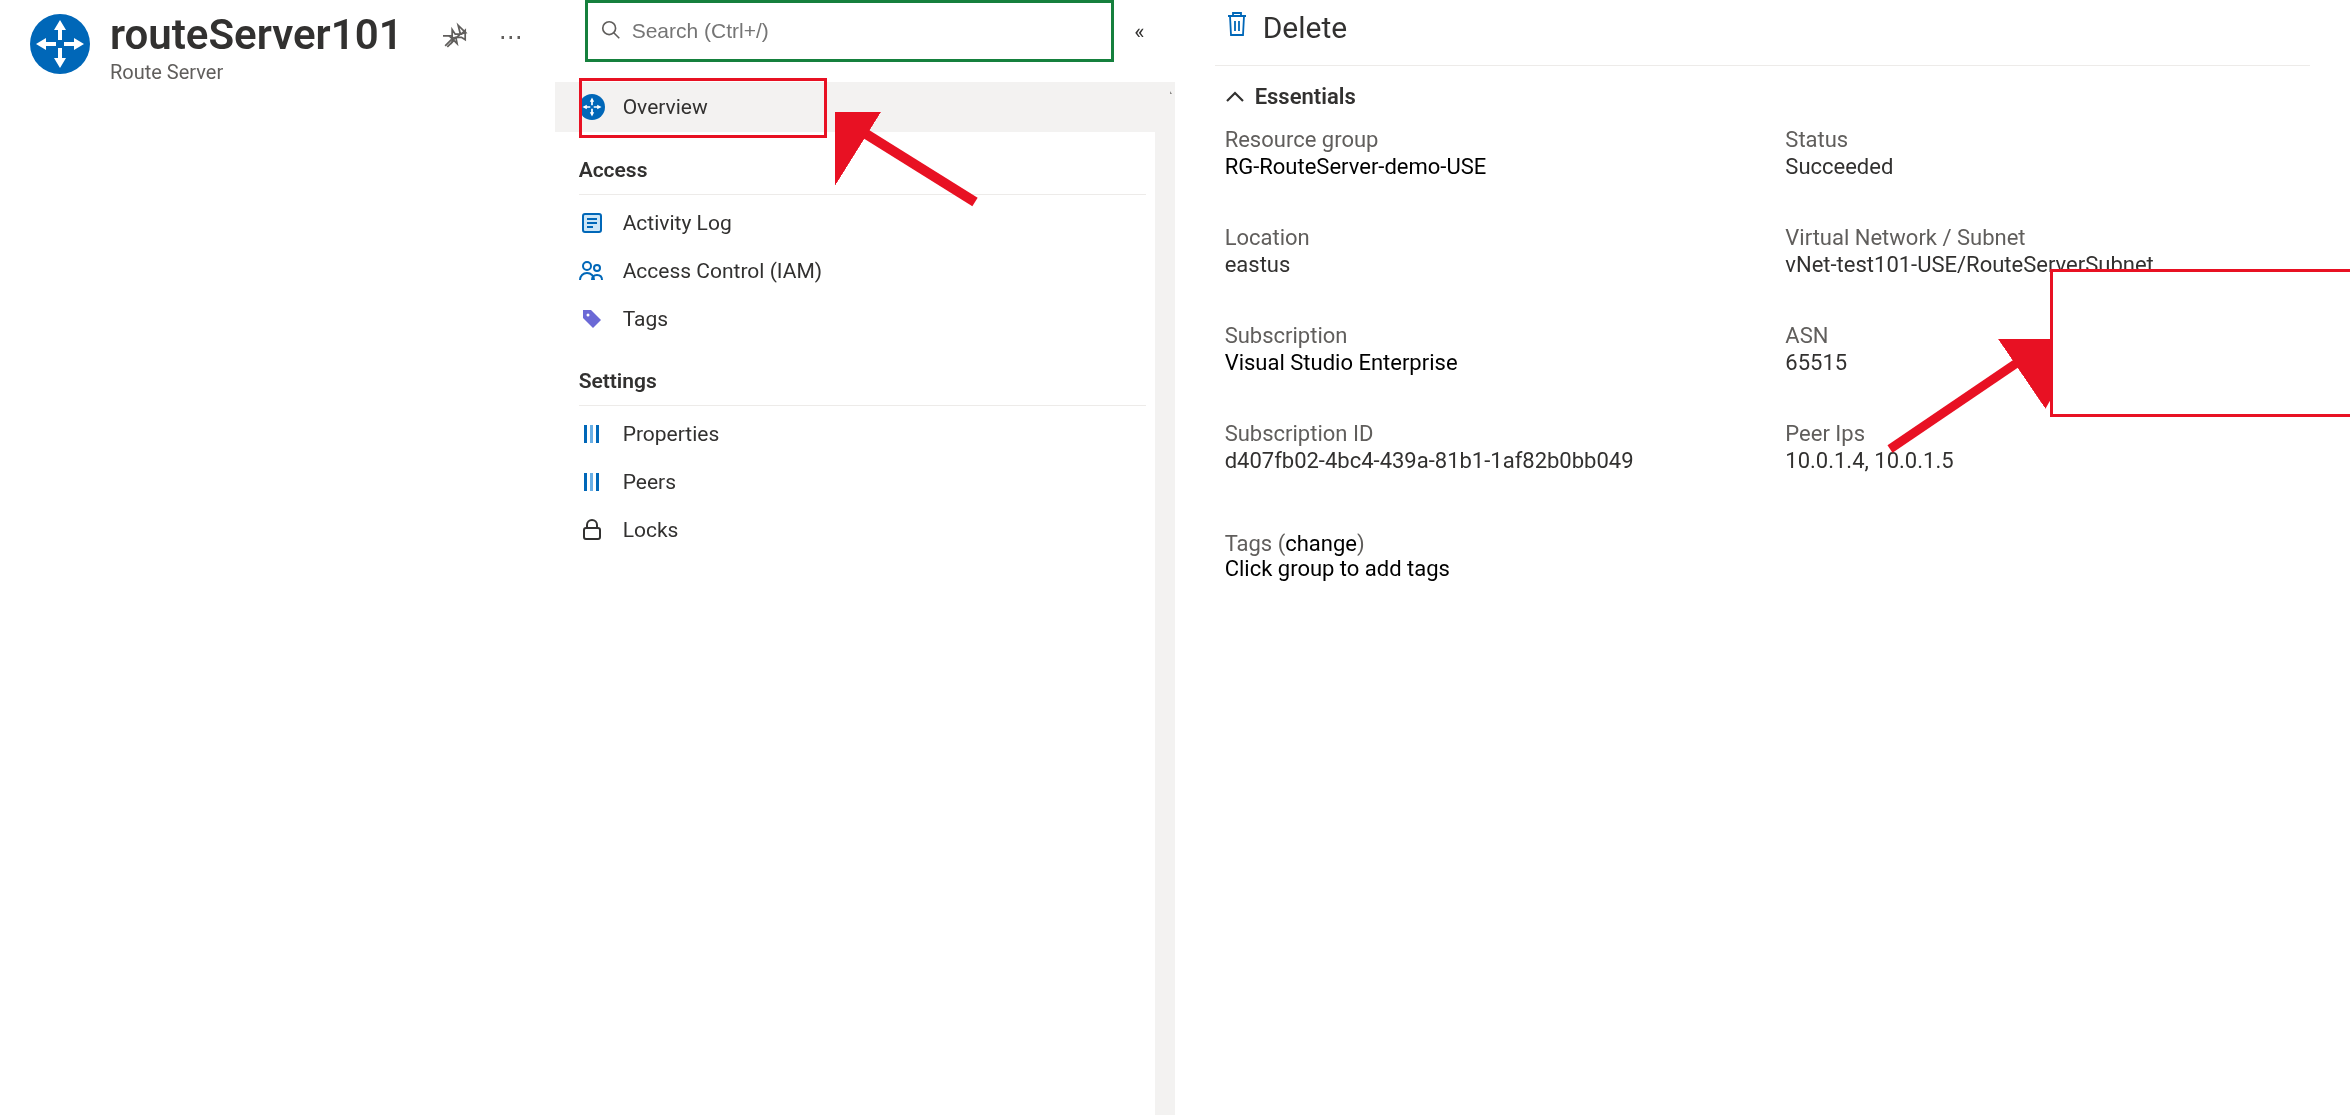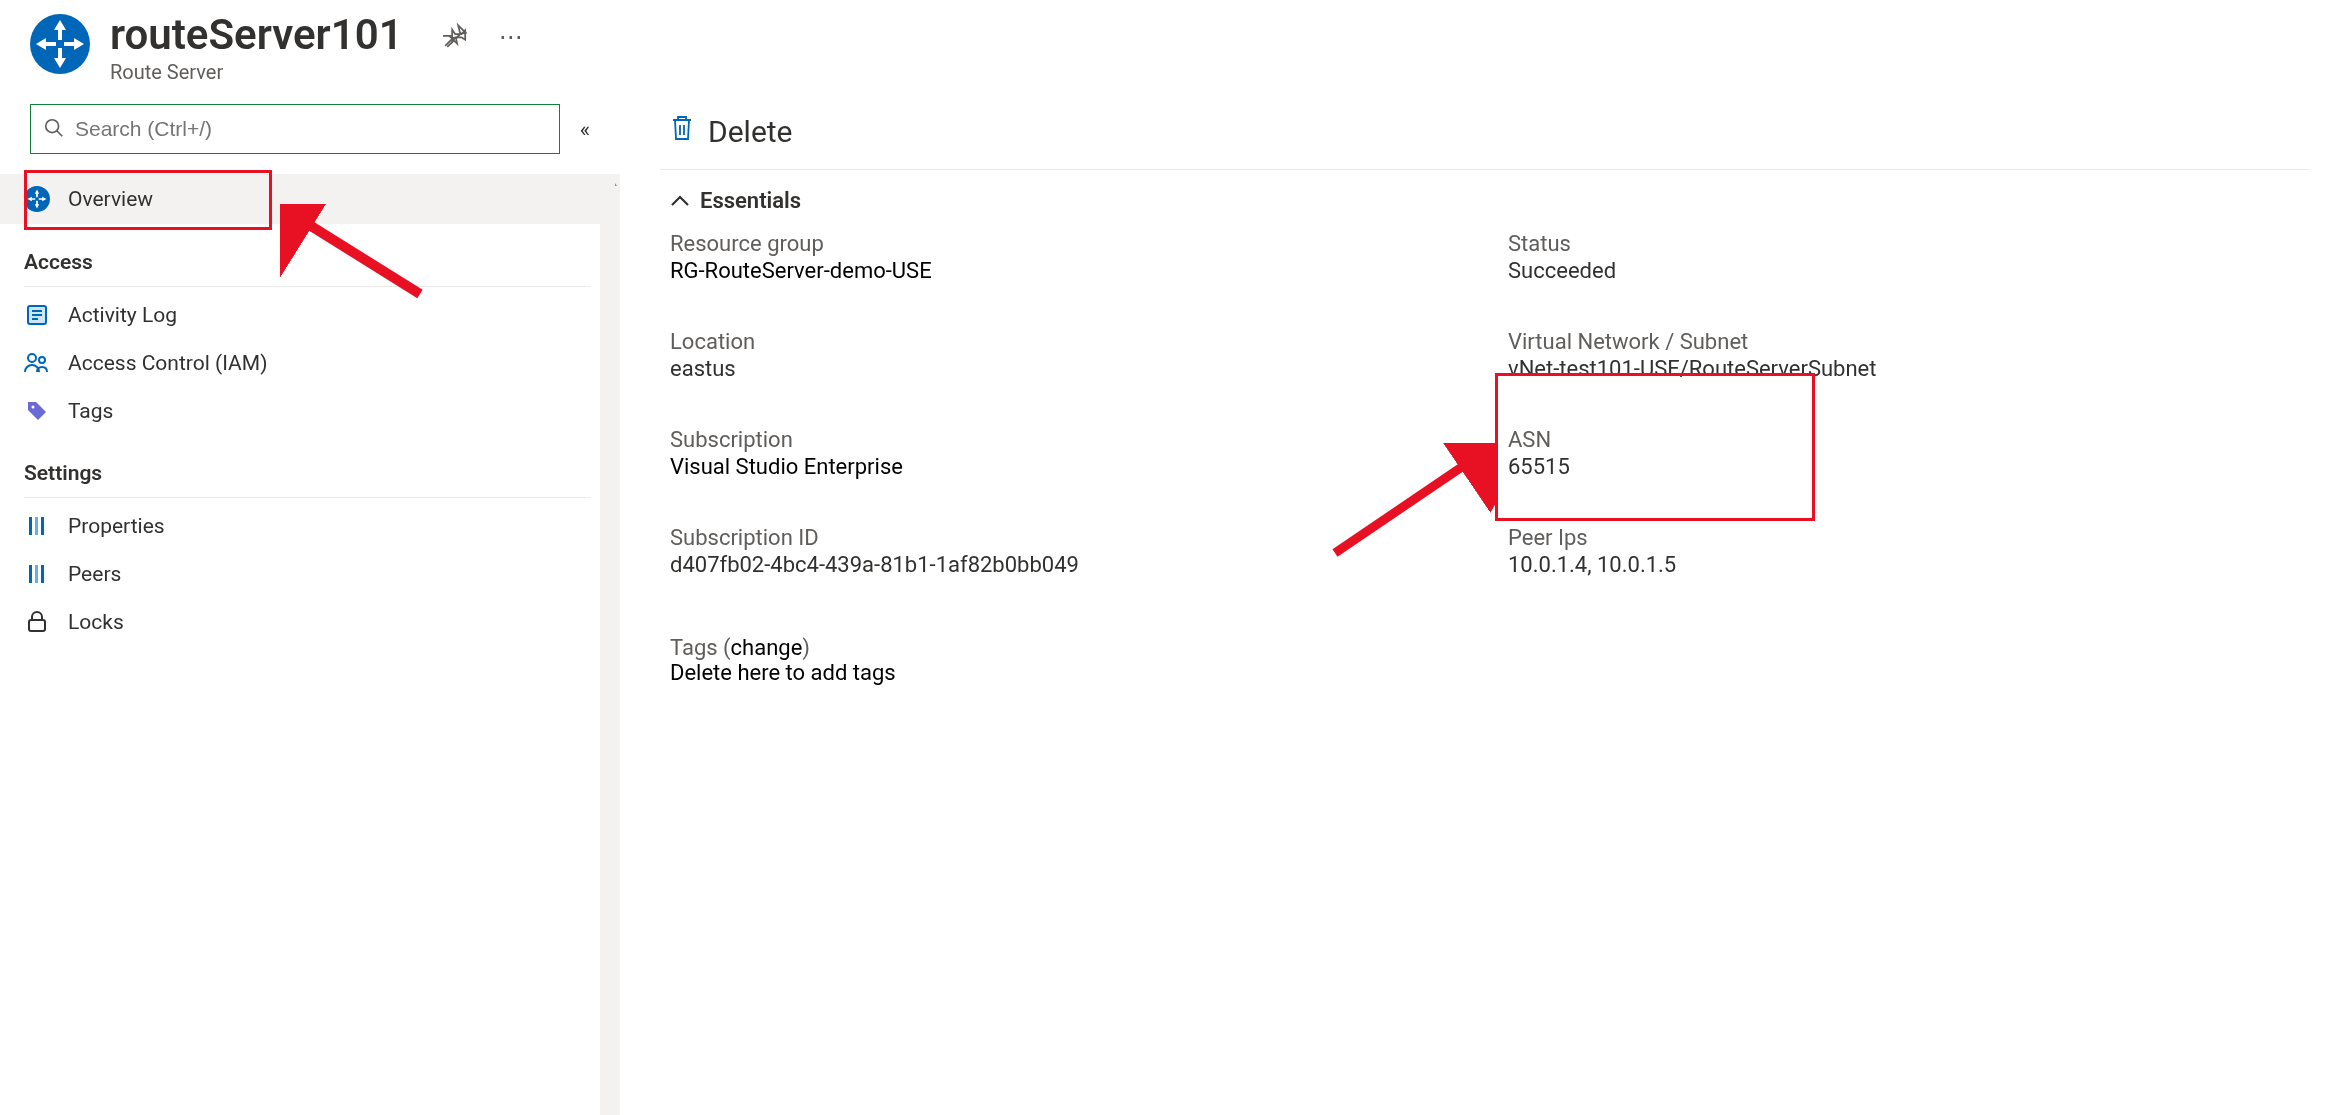--- a/index.html
+++ b/index.html
@@ -7,21 +7,21 @@
     font-family: "Segoe UI", -apple-system, BlinkMacSystemFont, Roboto, sans-serif;
     font-size: 14px;
     color: #323130;
     background: #ffffff;
   }
   .page {
     width: 2350px;
     height: 1115px;
     position: relative;
     display: flex;
-    flex-direction: column;
+    flex-direction: row;
     transform-origin: top left;
   }
   
   .header {
     display: flex;
     align-items: flex-start;
     padding: 12px 30px 20px 30px;
     gap: 20px;
   }
   .header-icon {
@@ -69,22 +69,22 @@
   .search-row {
     display: flex;
     align-items: center;
     gap: 20px;
     padding: 0 30px 20px 30px;
   }
   .search-box {
     flex: 1;
     display: flex;
     align-items: center;
-    border: 1px solid #15803d;
-    height: 50px;
+    border: 3px solid #15803d;
+    height: 62px;
     padding: 0 12px;
     gap: 10px;
   }
   .search-box svg { width: 22px; height: 22px; }
   .search-input {
     border: none;
     outline: none;
     flex: 1;
     font-size: 21px;
     color: #605e5c;
@@ -411,21 +411,21 @@
         </div>
         <div id="peerips-block">
           <div class="field-label">Peer Ips</div>
           <div class="field-value">10.0.1.4, 10.0.1.5</div>
         </div>
 
         <div class="tags-row">
           <div>
             <span class="field-label">Tags (</span><span class="field-link">change</span><span class="field-label">)</span>
           </div>
-          <div class="field-link">Delete here to add tags</div>
+          <div class="field-link">Click group to add tags</div>
         </div>
 
         <div class="red-box-asn" id="red-box-asn" style="left: 835px; top: 142px; width: 320px; height: 148px;"></div>
         <svg class="arrow-asn" id="arrow-asn" width="170" height="120" style="left: 665px; top: 212px;">
           <defs>
               <marker id="ah2" markerWidth="12" markerHeight="12" refX="2" refY="6" orient="auto">
                 <path d="M0,0 L12,6 L0,12 Z" fill="#e81123"></path>
               </marker>
             </defs>
           <line x1="10" y1="110" x2="150" y2="15" stroke="#e81123" stroke-width="9" marker-end="url(#ah2)"></line>

